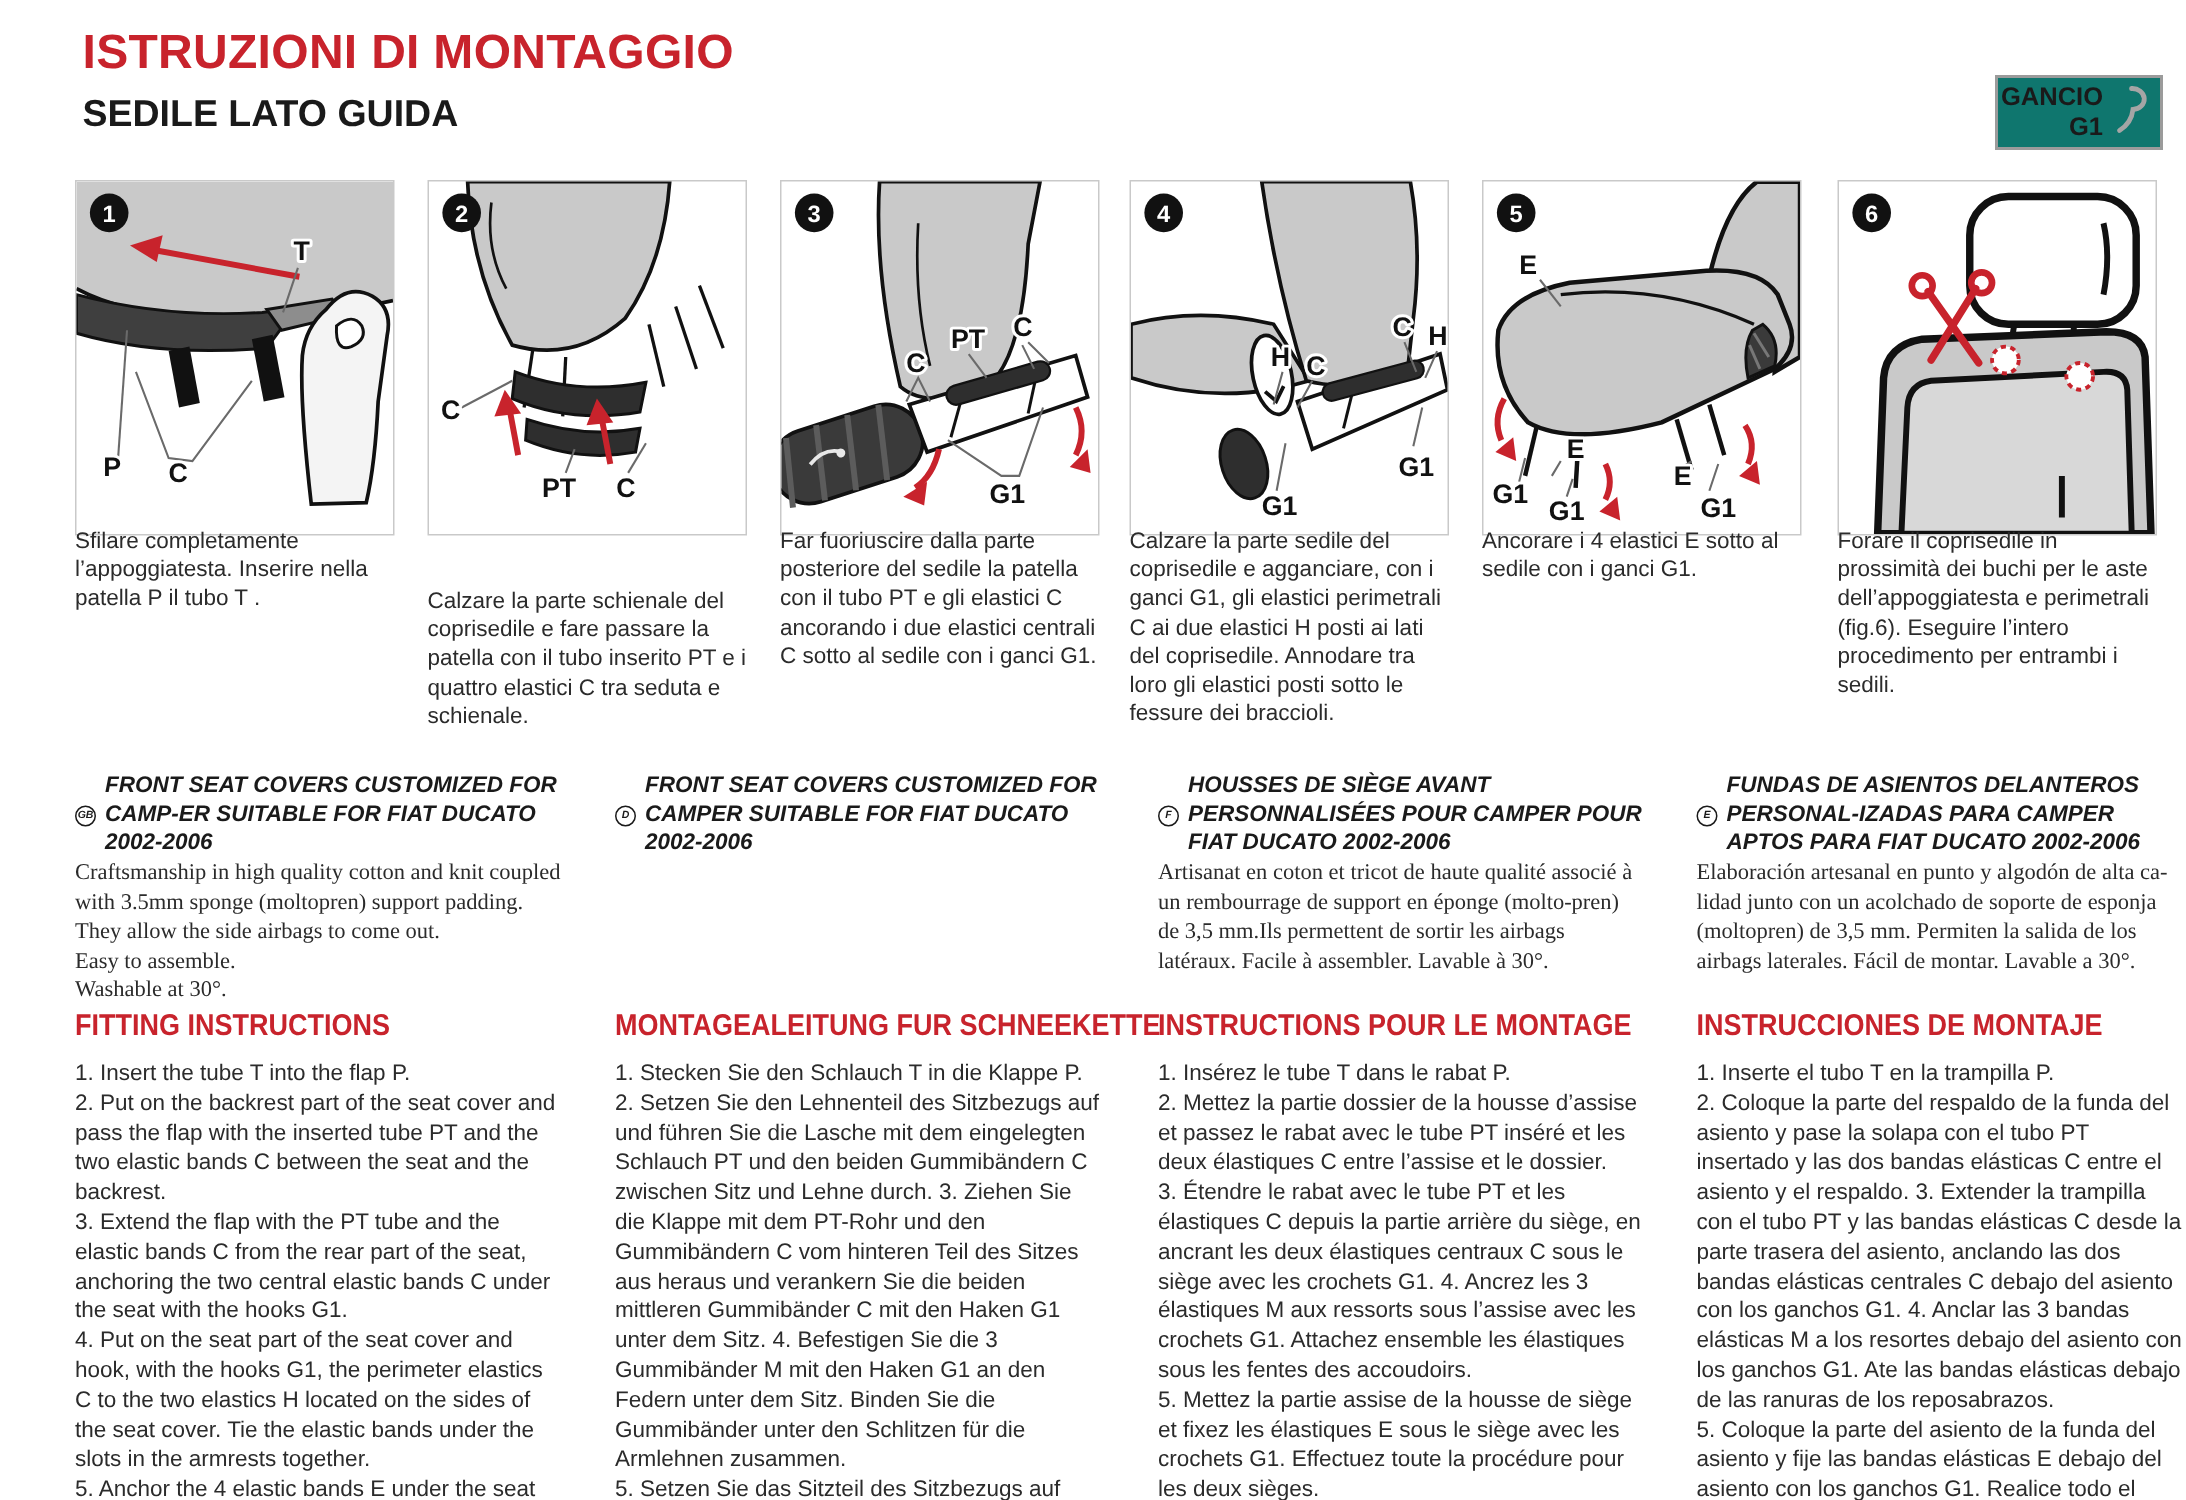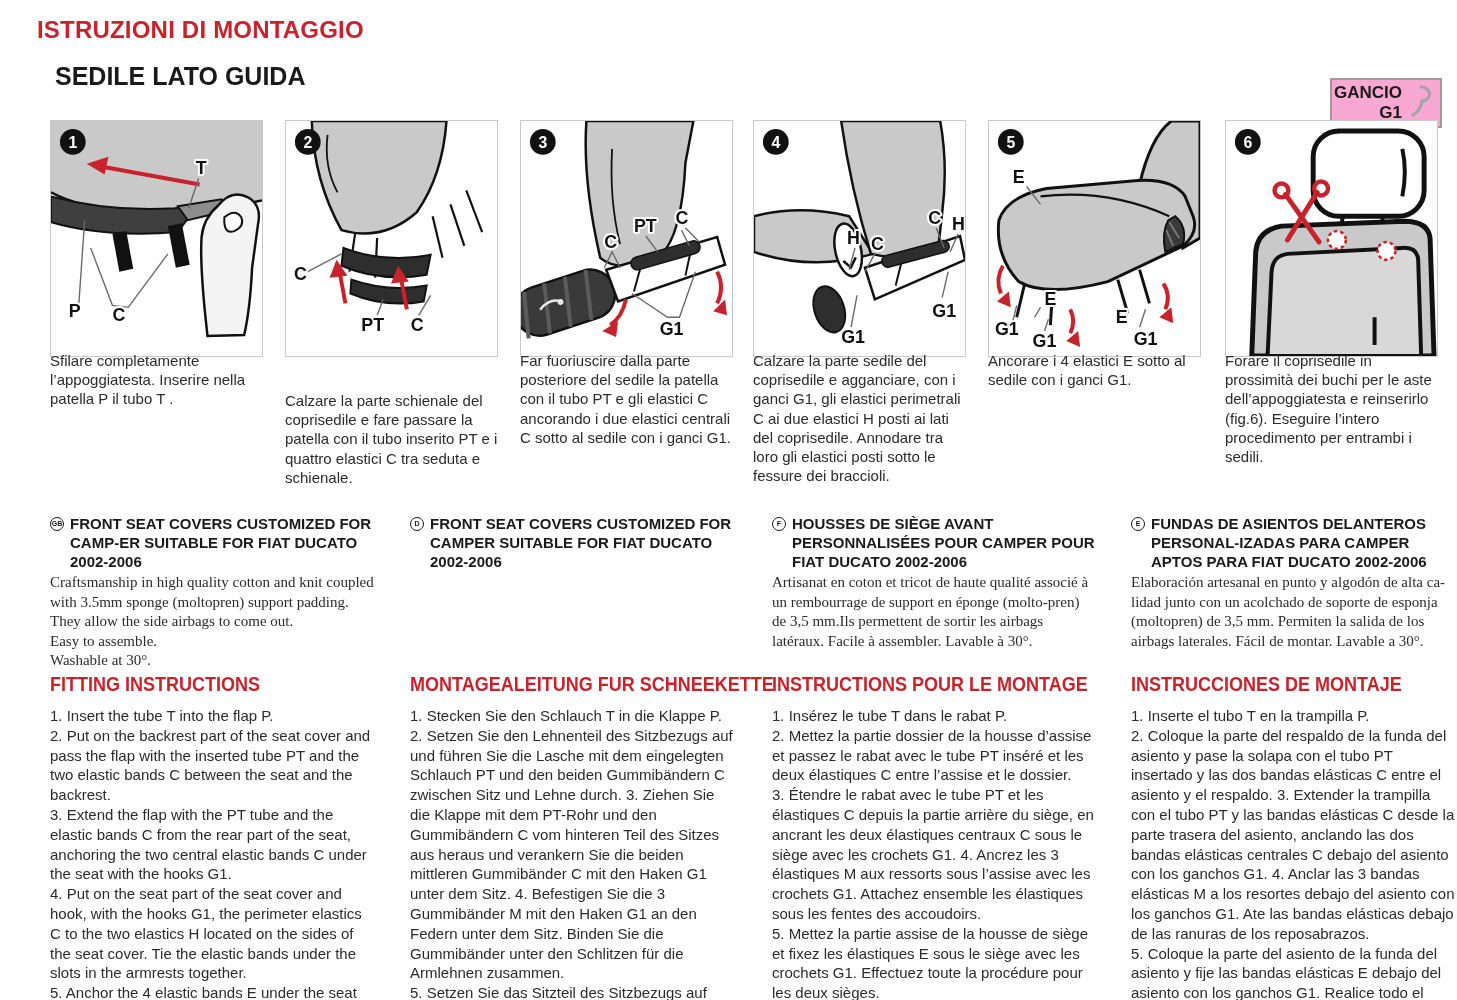--- a/index.html
+++ b/index.html
@@ -2,42 +2,42 @@
 <html><head>
 <meta charset="utf-8">
 <style>
   html,body{margin:0;padding:0;}
   body{
     width:1457px;height:1000px;position:relative;background:#ffffff;
     font-family:"Liberation Sans", sans-serif;color:#1a1a1a;overflow:hidden;
   }
   .abs{position:absolute;}
   
-  .title{left:37px;top:16px;font-size:24px;font-weight:bold;color:#c8232c;letter-spacing:.2px;}
+  .title{left:55px;top:16px;font-size:32px;font-weight:bold;color:#c8232c;letter-spacing:.2px;}
   .subtitle{left:55px;top:62px;font-size:25px;font-weight:bold;color:#1a1a1a;}
-  .hook-box{left:1330px;top:50px;width:112px;height:50px;border:2px solid #9b9b9b;background:#f9a8d4;
-    display:flex;align-items:center;justify-content:flex-end;gap:6px;padding:0 6px;box-sizing:border-box;margin-top:28px;}
+  .hook-box{left:1330px;top:50px;width:112px;height:50px;border:2px solid #9b9b9b;background:#0f766e;
+    display:flex;align-items:center;justify-content:flex-end;gap:6px;padding:0 6px;box-sizing:border-box;}
   .hook-box .txt{text-align:right;font-weight:bold;font-size:17px;line-height:1.15;color:#1a1a1a;}
   
   .panel{top:120px;width:213px;height:237px;background:#fff;border:1px solid #c9c9c9;box-sizing:border-box;}
   .panel svg{display:block;width:100%;height:100%;}
   .p1{left:50px;} .p2{left:285px;} .p3{left:520px;} .p4{left:753px;} .p5{left:988px;} .p6{left:1225px;}
   .caption{top:351px;width:218px;font-size:15px;line-height:1.28;color:#2b2b2b;}
   .c1{left:50px;} .c2{left:285px;margin-top:40px;} .c3{left:520px;} .c4{left:753px;} .c5{left:988px;} .c6{left:1225px;}
   
   .lbl{font-family:"Liberation Sans",sans-serif;font-size:18px;font-weight:bold;fill:#111;
        paint-order:stroke;stroke:#ffffff;stroke-width:4px;stroke-linejoin:round;}
   .num{font-family:"Liberation Sans",sans-serif;font-size:16px;font-weight:bold;fill:#fff;}
   .ldr{stroke:#6a6a6a;stroke-width:1.4;fill:none;}
   .ink{stroke:#111;fill:none;}
   .red-stroke{stroke:#c8232c;fill:none;}
   
   .intro-col{top:515px;width:324px;}
   .i1{left:50px;} .i2{left:410px;} .i3{left:772px;} .i4{left:1131px;}
-  .intro-head{display:flex;gap:6px;align-items:flex-start;font-size:15px;font-weight:bold;line-height:1.25;color:#1a1a1a;}
+  .intro-head{display:flex;gap:6px;align-items:center;font-size:15px;font-weight:bold;line-height:1.25;color:#1a1a1a;font-style:italic;}
   .badge{flex:0 0 auto;width:14px;height:14px;margin-top:2px;border:1.4px solid #1a1a1a;border-radius:50%;
     display:flex;align-items:center;justify-content:center;font-size:7px;font-weight:bold;color:#1a1a1a;box-sizing:border-box;}
   .intro-body{margin-top:2px;font-size:15px;line-height:1.3;color:#2b2b2b;white-space:pre-line;font-family:Liberation Serif, serif;}
   
   .fit-col{top:673px;width:326px;}
   .fit-head{font-size:20px;font-weight:bold;color:#c8232c;transform:scaleX(.9);transform-origin:left;white-space:nowrap;}
   .fit-body{margin-top:10px;font-size:15px;line-height:1.32;color:#2b2b2b;white-space:pre-line;}
 </style>
 </head>
 <body>
@@ -218,21 +218,21 @@
   <circle cx="22" cy="21" r="13" fill="#111"></circle>
   <text class="num" x="22" y="27" text-anchor="middle">6</text>
 </svg>
 </div>
 
 <div class="abs caption c1">Sfilare completamente l’appoggiatesta. Inserire nella patella P il tubo T .</div>
 <div class="abs caption c2">Calzare la parte schienale del coprisedile e fare passare la patella con il tubo inserito PT e i quattro elastici C tra seduta e schienale.</div>
 <div class="abs caption c3">Far fuoriuscire dalla parte posteriore del sedile la patella con il tubo PT e gli elastici C ancorando i due elastici centrali C sotto al sedile con i ganci G1.</div>
 <div class="abs caption c4">Calzare la parte sedile del coprisedile e agganciare, con i ganci G1,  gli elastici perimetrali C ai due elastici H posti ai lati del coprisedile. Annodare tra loro gli elastici posti sotto le fessure dei braccioli.</div>
 <div class="abs caption c5">Ancorare i 4 elastici E sotto al sedile con i ganci G1.</div>
-<div class="abs caption c6">Forare il coprisedile in prossimità dei buchi per le aste dell’appoggiatesta e reinserirlo (fig.6). Eseguire l’intero procedimento per entrambi i sedili.</div>
+<div class="abs caption c6">Forare il coprisedile in prossimità dei buchi per le aste dell’appoggiatesta e perimetrali (fig.6). Eseguire l’intero procedimento per entrambi i sedili.</div>
 
 <div class="abs intro-col i1">
   <div class="intro-head">
     <span class="badge">GB</span>
     <span>FRONT SEAT COVERS CUSTOMIZED FOR CAMP-ER SUITABLE FOR FIAT DUCATO 2002-2006</span>
   </div>
   <div class="intro-body">Craftsmanship in high quality cotton and knit coupled with 3.5mm sponge (moltopren) support padding. They allow the side airbags to come out.
 Easy to assemble.
 Washable at 30°.</div>
 </div>

